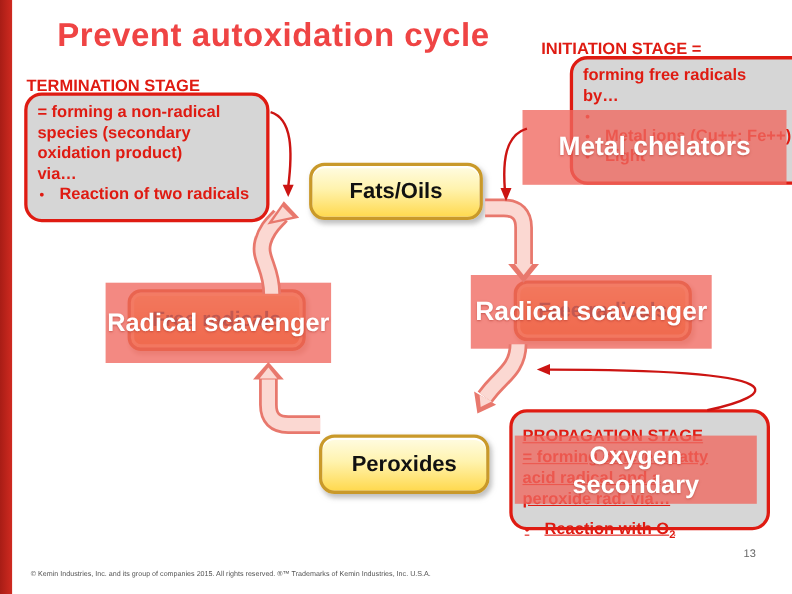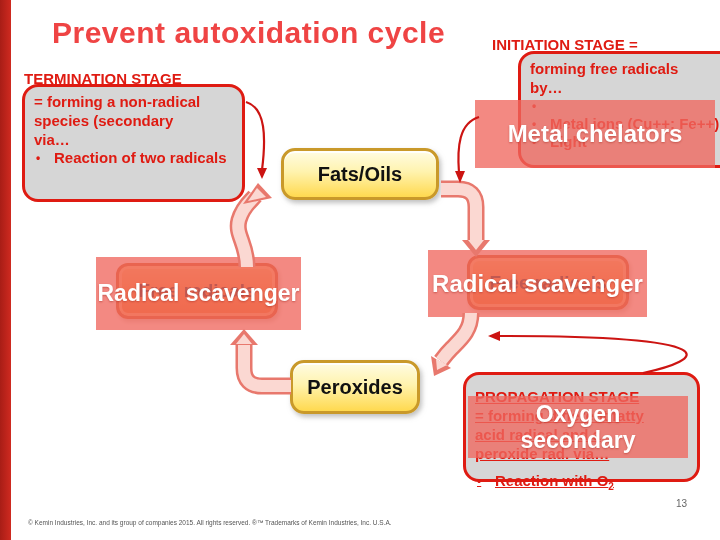--- a/index.html
+++ b/index.html
@@ -58,20 +58,21 @@
 
 <div id="slide">
   <div id="leftbar"></div>
 
   <div id="title">Prevent autoxidation cycle</div>
 
   <div class="stagehead" style="left:24px;top:70px;">TERMINATION STAGE</div>
   <div class="stagebox" style="left:22px;top:84px;width:223px;height:118px;">
     <div>= forming a non-radical</div>
     <div>species (secondary</div>
+    <div>oxidation product)</div>
     <div>via…</div>
     <div class="bullet">
       <span class="dot">•</span>
       <span class="btxt">Reaction of two radicals</span>
     </div>
   </div>
 
   <div class="stagehead" style="left:492px;top:36px;">INITIATION STAGE =</div>
   <div class="stagebox" style="left:478px;top:51px;width:222px;height:117px;margin-left:40px;">
     <div>forming free radicals</div>
@@ -88,21 +89,21 @@
       <span class="btxt">Light</span>
     </div>
   </div>
   <div class="overlay" style="left:475px;top:100px;width:240px;height:68px;font-size:24px;">Metal chelators</div>
 
   <div class="ybox" style="left:281px;top:148px;width:158px;height:52px;">Fats/Oils</div>
   <div class="obox" style="left:116px;top:263px;width:162px;height:56px;">Free radicals</div>
   <div class="overlay" style="left:96px;top:257px;width:205px;height:73px;font-size:23px;">Radical scavenger</div>
   <div class="obox" style="left:467px;top:255px;width:162px;height:55px;">Free radicals</div>
   <div class="overlay" style="left:428px;top:250px;width:219px;height:67px;font-size:24px;">Radical scavenger</div>
-  <div class="ybox" style="left:290px;top:360px;width:130px;height:54px;">Peroxides</div>
+  <div class="ybox" style="left:290px;top:395px;width:155px;height:54px;">Peroxides</div>
 
   <div class="stagebox" style="left:463px;top:372px;width:237px;height:110px;padding-top:12px;text-decoration:underline;">
     <div style="font-size:15px;">PROPAGATION STAGE</div>
     <div>= forming different fatty</div>
     <div>acid radical and a</div>
     <div>peroxide rad. via…</div>
     <div class="bullet" style="margin-top:9px;">
       <span class="dot">•</span>
       <span class="btxt"><span>Reaction with O</span><sub>2</sub></span>
     </div>

